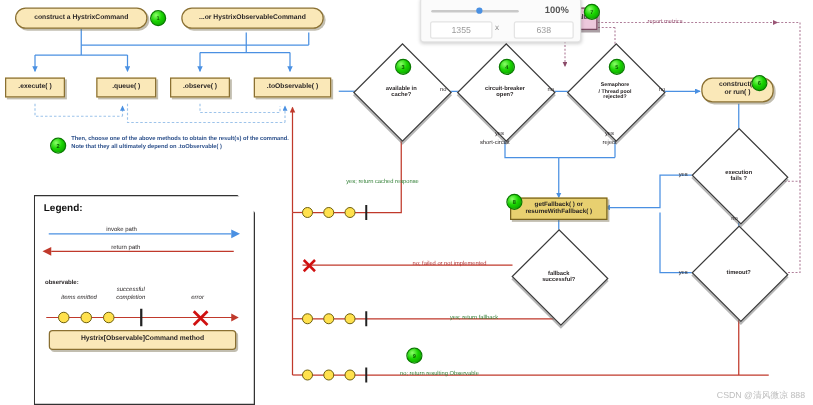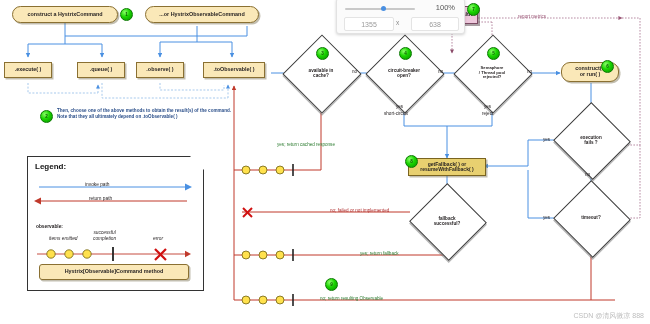--- a/index.html
+++ b/index.html
@@ -54,40 +54,40 @@
     display:flex;align-items:center;justify-content:center;
     font-size:4.5px;font-weight:bold;color:#0a5a00;
   }
   
   .lbl{position:absolute;font-size:4.6px;color:#231f20;white-space:nowrap;}
   .lbl.red{color:#b03030;}
   .lbl.grn{color:#2e7d32;}
   .lbl.pnk{color:#9a5575;}
   .note{position:absolute;font-size:4.6px;color:#2b4f8a;line-height:1.35;width:180px;font-weight:bold;}
   
-  #legend{position:absolute;left:27px;top:156px;width:175px;height:133px;}
+  #legend{position:absolute;left:27px;top:156px;width:175px;height:166px;}
   #legend .body{
     position:absolute;left:0;top:0;width:100%;height:100%;
     background:#fff;border:1px solid #333;
     clip-path:polygon(0 0, calc(100% - 14px) 0, 100% 14px, 100% 100%, 0 100%);
     box-shadow:1.5px 1.5px 0 rgba(120,120,120,.4);
   }
   #legend .ttl{position:absolute;left:8px;top:6px;font-size:8px;font-weight:bold;color:#111;}
   .lg-txt{position:absolute;font-size:4.8px;color:#231f20;}
   .lg-ital{font-style:italic;}
   .watermark{position:absolute;right:6px;bottom:3px;font-size:7px;color:#bdbdbd;}
   
   #overlay{
     position:absolute;left:336px;top:-2px;width:127px;height:34px;
     background:#fbfbfb;border:1px solid #e2e2e2;border-radius:3px;
     box-shadow:0 1px 3px rgba(0,0,0,.18);
   }
   #overlay .track{position:absolute;left:8px;top:9px;width:70px;height:1.5px;background:#c9c9c9;border-radius:1px;}
   #overlay .knob{position:absolute;left:44px;top:6.5px;width:5px;height:5px;border-radius:50%;background:#4a90e2;}
-  #overlay .pct{position:absolute;right:9px;top:4px;font-size:7.5px;color:#555;}
+  #overlay .pct{position:absolute;right:9px;top:4px;font-size:7.5px;color:#555;font-weight:bold;}
   #overlay .f{position:absolute;top:18px;height:12px;background:#fff;border:1px solid #e4e4e4;border-radius:2px;
               display:flex;align-items:center;justify-content:center;font-size:7px;color:#9a9a9a;}
   #overlay .f.w{left:7px;width:48px;}
   #overlay .f.h{left:74px;width:46px;}
   #overlay .x{position:absolute;left:59px;top:20px;font-size:6.5px;color:#8a8a8a;}
   svg{position:absolute;left:0;top:0;}
 </style>
 </head>
 <body>
 

